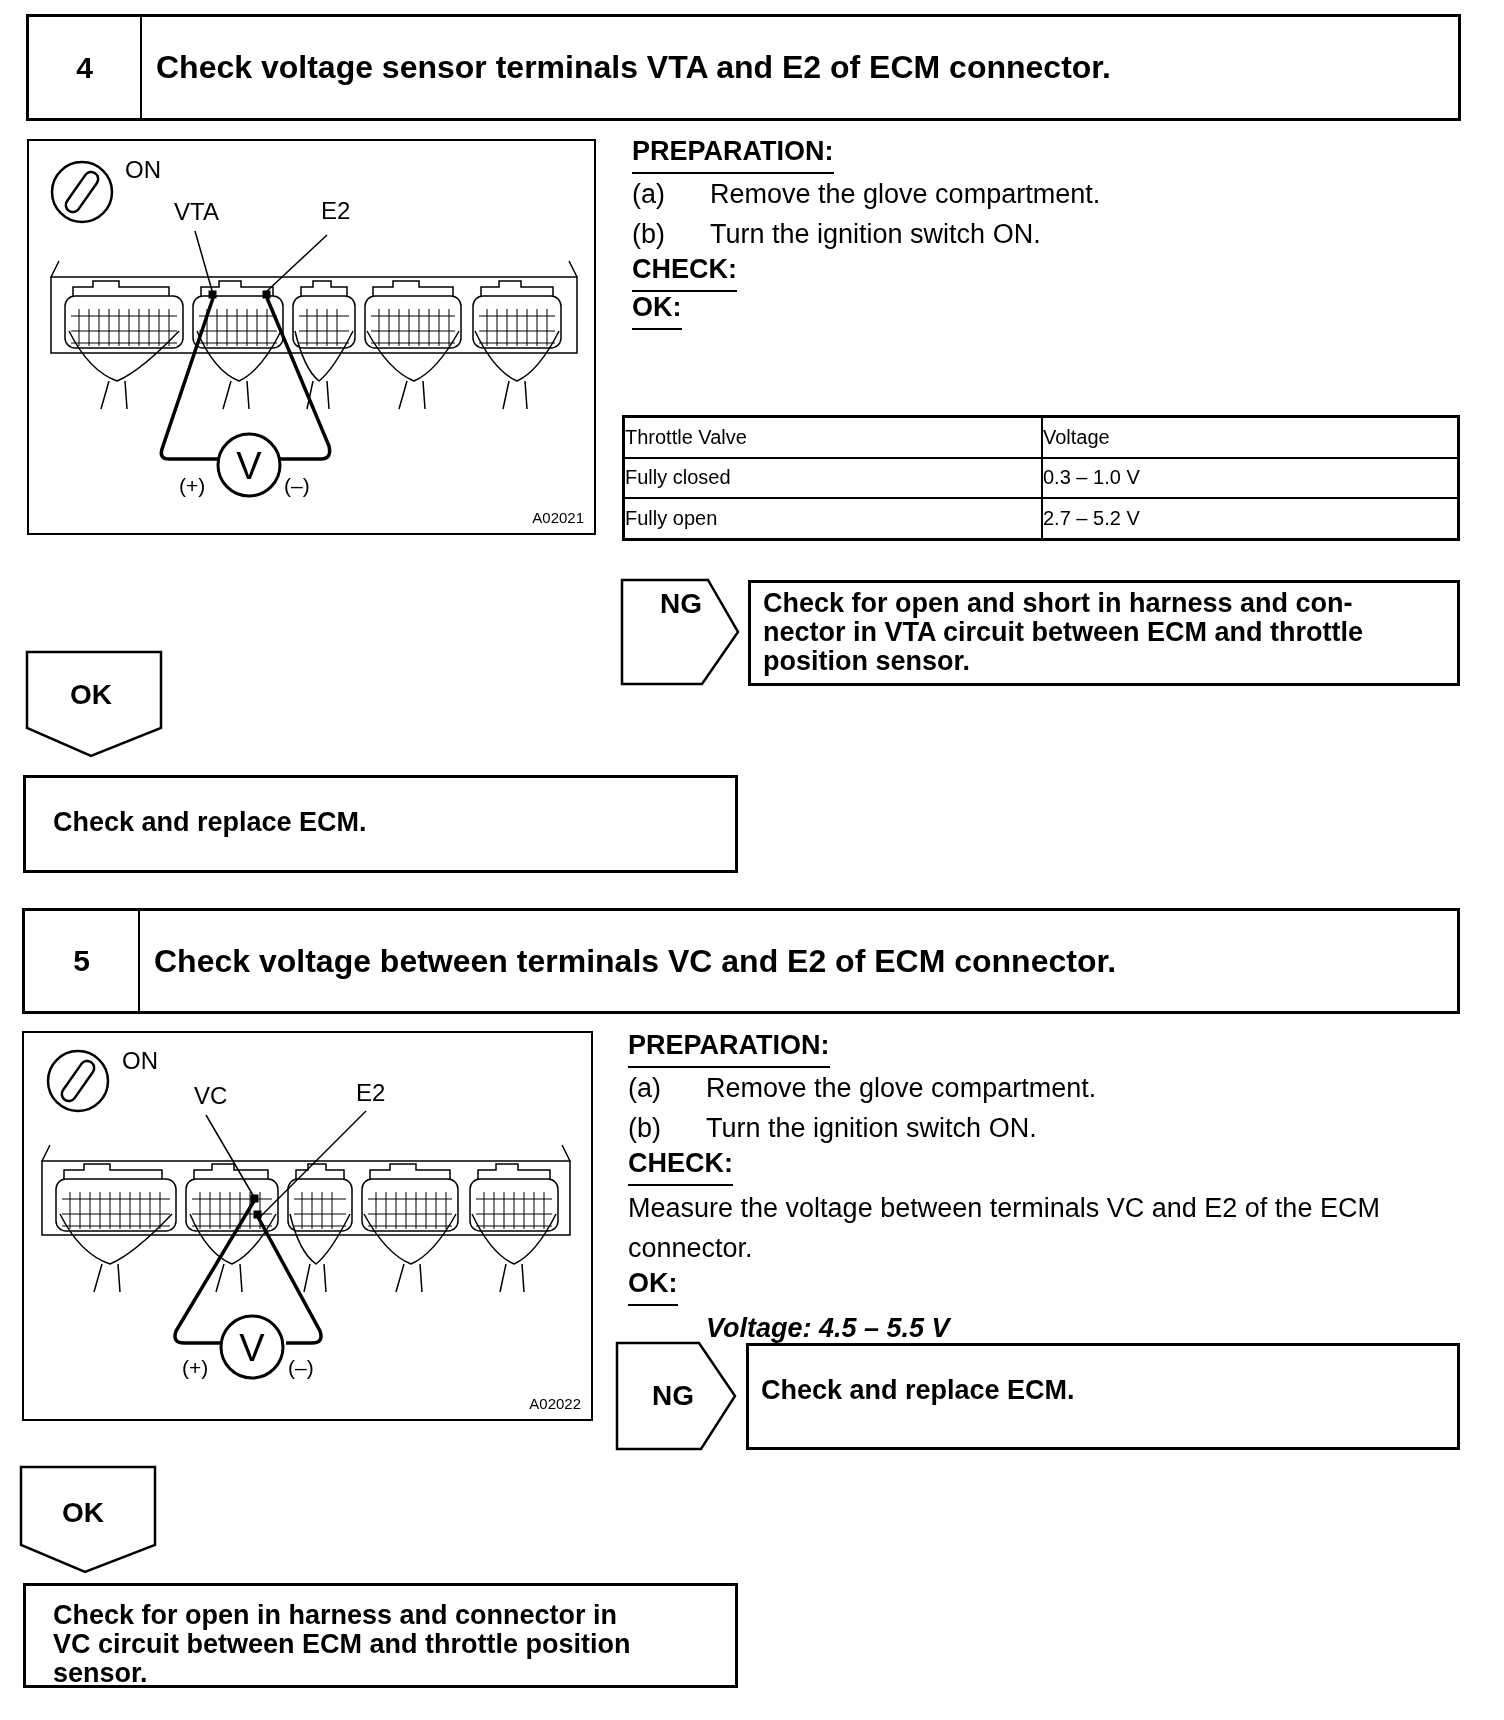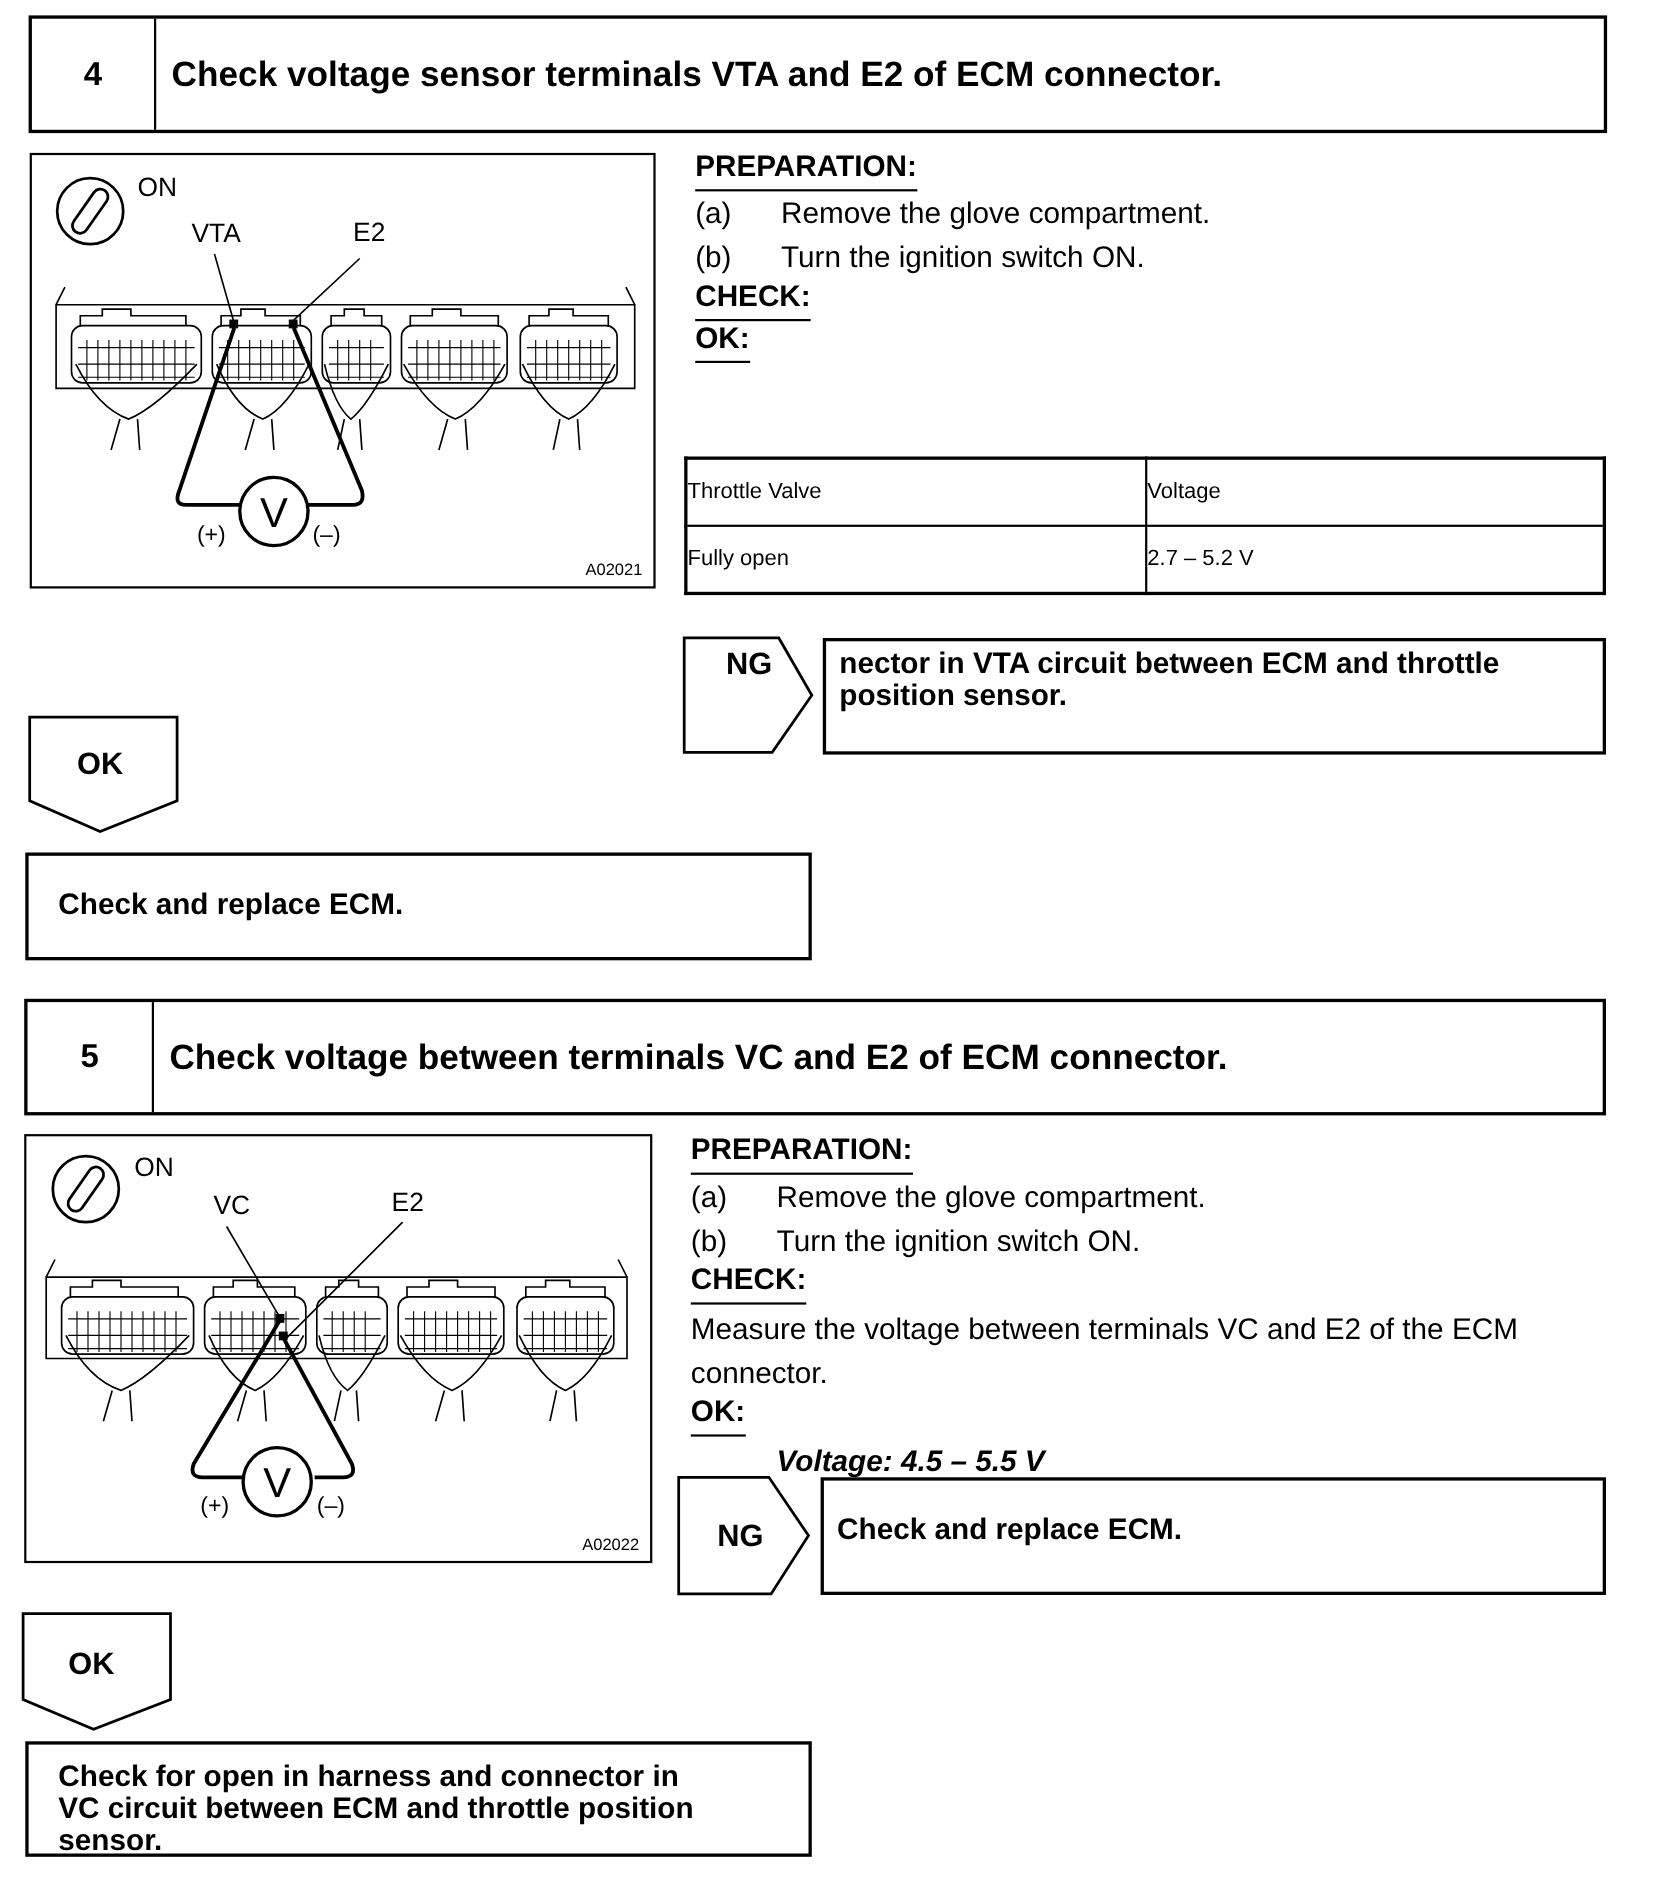--- a/index.html
+++ b/index.html
@@ -108,33 +108,38 @@
 </div>
 
 <div class="abs" style="left:622px;top:415px;width:838px;height:126px;">
   <table class="spec">
     <tbody>
         <tr>
       <td style="width:416px;">Throttle Valve</td>
       <td>Voltage</td>
     </tr>
     <tr>
+      <td>Fully closed</td>
+      <td>0.3 – 1.0 V</td>
+    </tr>
+    <tr>
       <td>Fully open</td>
       <td>2.7 – 5.2 V</td>
     </tr>
   </tbody>
     </table>
 </div>
 
 <svg class="flow-svg" width="125" height="110" style="left:620px;top:578px;">
   <path d="M2 2 L88 2 L118 54 L82 106 L2 106 Z" fill="#fff" stroke="#000" stroke-width="2.5"></path>
 </svg>
 <div class="flow-label" style="left:660px;top:588px;">NG</div>
 <div class="abs box" style="left:748px;top:580px;width:712px;height:106px;">
   <div class="result-text" style="padding:6px 12px;">
+    <div>Check for open and short in harness and con-</div>
     <div>nector in VTA circuit between ECM and throttle</div>
     <div>position sensor.</div>
   </div>
 </div>
 
 <svg class="flow-svg" width="140" height="110" style="left:25px;top:650px;">
   <path d="M2 2 L136 2 L136 78 L66 106 L2 78 Z" fill="#fff" stroke="#000" stroke-width="2.5"></path>
 </svg>
 <div class="flow-label" style="left:70px;top:679px;">OK</div>
 <div class="abs box" style="left:23px;top:775px;width:715px;height:98px;">

